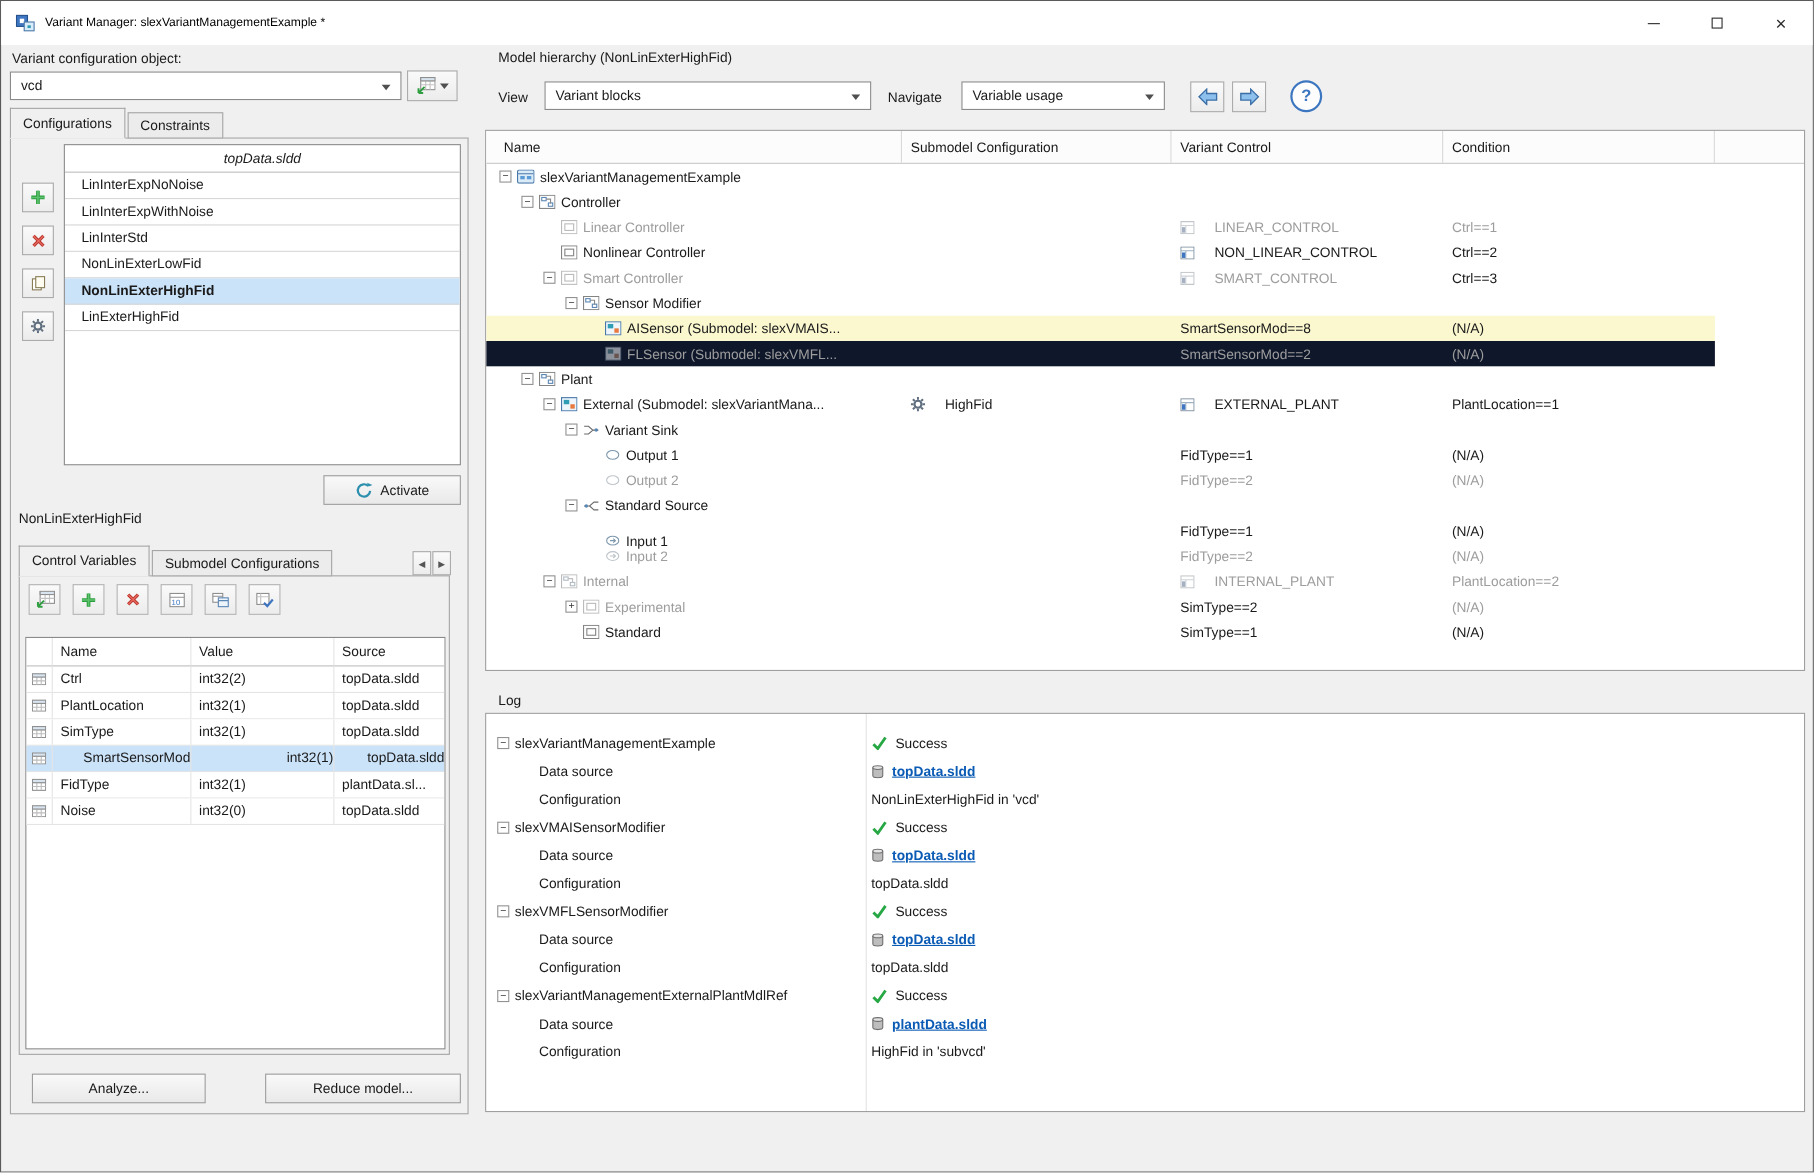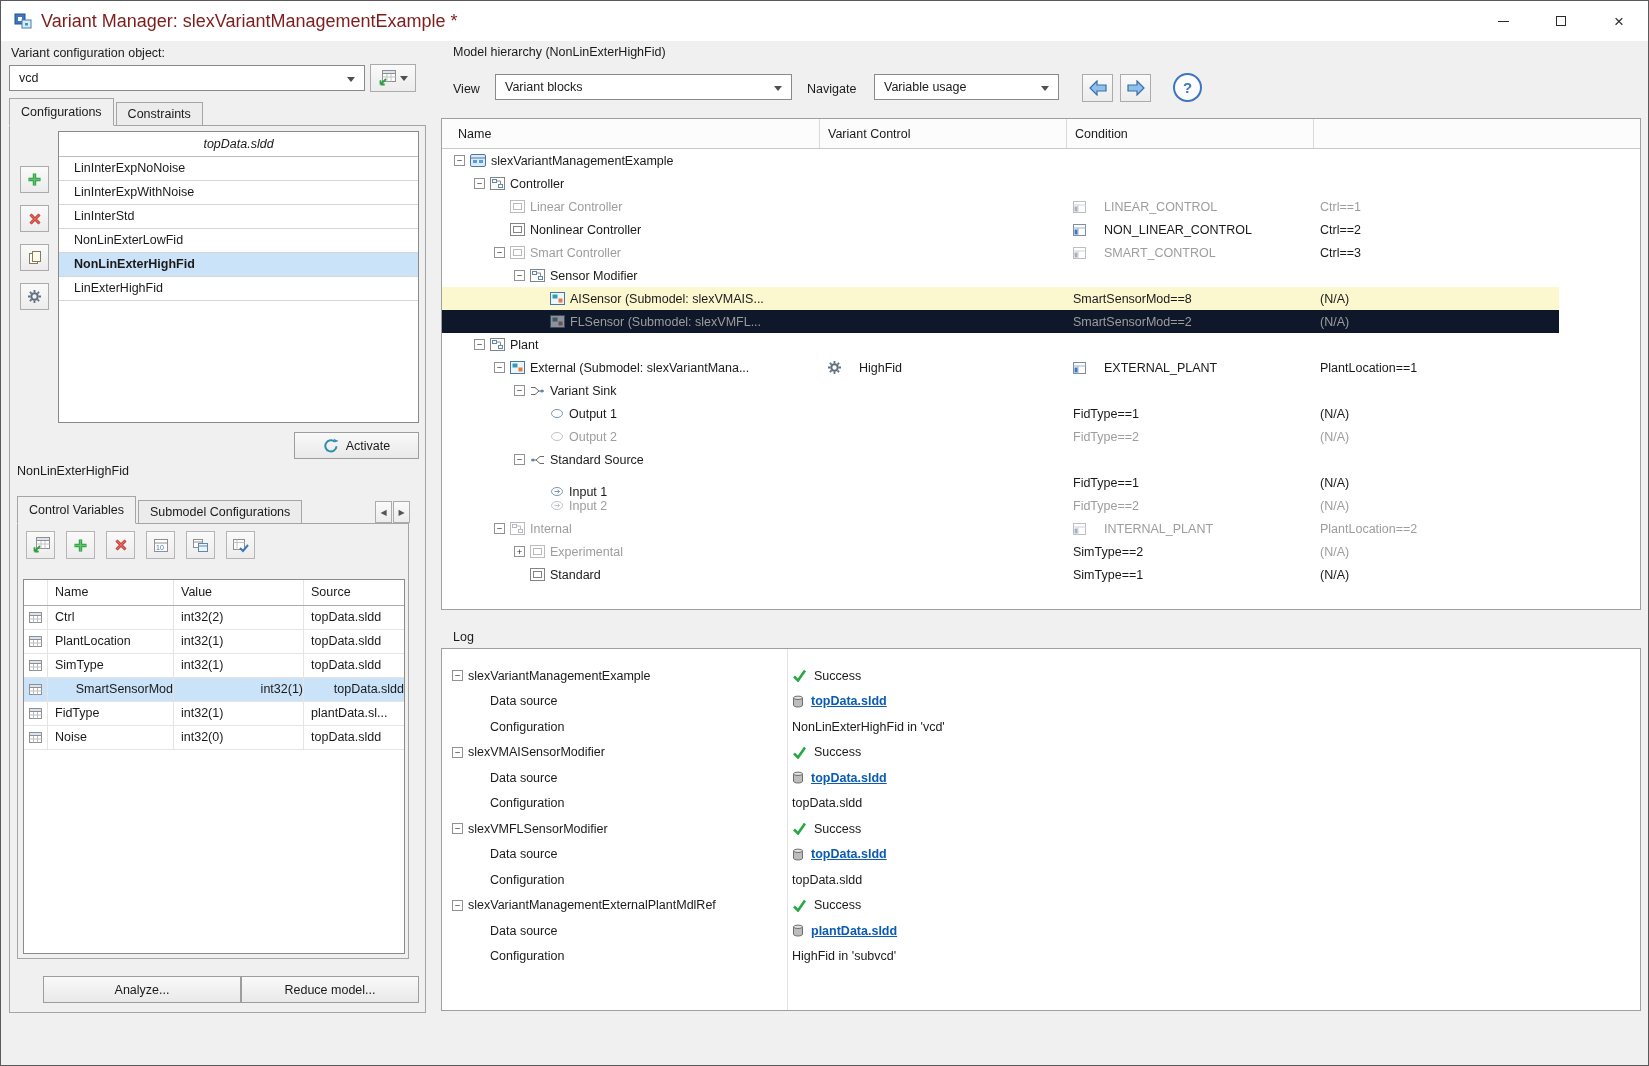--- a/index.html
+++ b/index.html
@@ -1,21 +1,21 @@
 <!DOCTYPE html>
 <html><head>
 <meta charset="utf-8">
 <style>
 *{margin:0;padding:0;box-sizing:border-box}
 html,body{width:1649px;height:1066px}
 body{font-family:"Liberation Sans","DejaVu Sans",sans-serif;font-size:12.5px;color:#1a1a1a;background:#e8e8e8;overflow:hidden}
 .window{position:relative;width:1649px;height:1066px;background:#f0f0f0;border:1px solid #5a5a5a;overflow:hidden}
 .titlebar{position:absolute;left:0;top:0;right:0;height:40px;background:#fff;display:flex;align-items:center}
 .app-icon{margin:0 9px 0 13px;display:inline-flex}
-.title{font-size:18px;color:#7f1d1d}
+.title{font-size:11px;color:#000000}
 .win-controls{margin-left:auto;display:flex;height:100%}
 .winbtn{width:58px;height:100%;display:flex;align-items:center;justify-content:center}
 .g-min{width:11px;height:1px;background:#2b2b2b;display:block}
 .g-max{width:10px;height:10px;border:1px solid #2b2b2b;display:block}
 .g-close{font-size:17px;color:#2b2b2b;line-height:1}
 .lbl{position:absolute;white-space:nowrap}
 .combo{position:absolute;height:26px;background:#fff;border:1px solid #8a8a8a;display:flex;align-items:center;padding:0 26px 0 9px;white-space:nowrap}
 .combo .chev{position:absolute;right:9px;top:11px;width:0;height:0;border-left:4.5px solid transparent;border-right:4.5px solid transparent;border-top:5px solid #4f4f4f}
 .tool-btn{position:absolute;display:flex;align-items:center;justify-content:center;gap:4px;background:linear-gradient(#fafafa,#ececec);border:1px solid #ababab}
 .btn{position:absolute;display:flex;align-items:center;justify-content:center;gap:7px;background:linear-gradient(#f9f9f9,#e9e9e9);border:1px solid #9d9d9d}
@@ -322,21 +322,21 @@
               <rect x="0.5" y="0.5" width="12" height="3" fill="#d8e4ef" stroke="#8f8f8f"></rect>
             </svg>
           </span>
         </div>
         <div class="vt-c c0">Noise</div>
         <div class="vt-c c1">int32(0)</div>
         <div class="vt-c c2">topData.sldd</div>
       </div>
     </div>
 
-  <div class="btn" style="left:42px;top:975px;width:198px;height:27px">
+  <div class="btn" style="left:28px;top:975px;width:158px;height:27px">
     <span>Analyze...</span>
   </div>
   <div class="btn" style="left:240px;top:975px;width:178px;height:27px">
     <span>Reduce model...</span>
   </div>
 
   <div class="lbl" style="left:452px;top:44px">Model hierarchy (NonLinExterHighFid)</div>
   <div class="lbl" style="left:452px;top:81px">View</div>
   <div class="combo" style="left:494px;top:73px;width:297px">
     <span>Variant blocks</span>
@@ -359,20 +359,21 @@
         <svg width="20" height="16" viewBox="0 0 20 16">
           <path d="M11 1l7 7-7 7v-4H2V5h9z" fill="#8ec0ee" stroke="#3a6ea5" stroke-width="1.2"></path>
         </svg>
       </span>
   </div>
   <div class="help-btn" style="left:1172px;top:72px">?</div>
 
   <div class="hier" style="left:440px;top:117px;width:1200px;height:492px">
     <div class="h-head" id="hier-head">
         <div class="h-hcell" style="width: 378px; padding-left: 16px;">Name</div>
+        <div class="h-hcell" style="width: 245px;">Submodel Configuration</div>
         <div class="h-hcell" style="width: 247px;">Variant Control</div>
         <div class="h-hcell" style="width: 247px;">Condition</div>
       </div>
     <div id="hier-body">
         <div class="h-row">
           <div class="h-name" style="width: 378px; padding-left: 12px;">
             <span class="expander">−</span>
             <span class="ic">
               <svg width="16" height="13" viewBox="0 0 16 13">
                 <rect x="0.5" y="0.5" width="15" height="12" rx="1.5" fill="#dcebf8" stroke="#4878a8"></rect>

